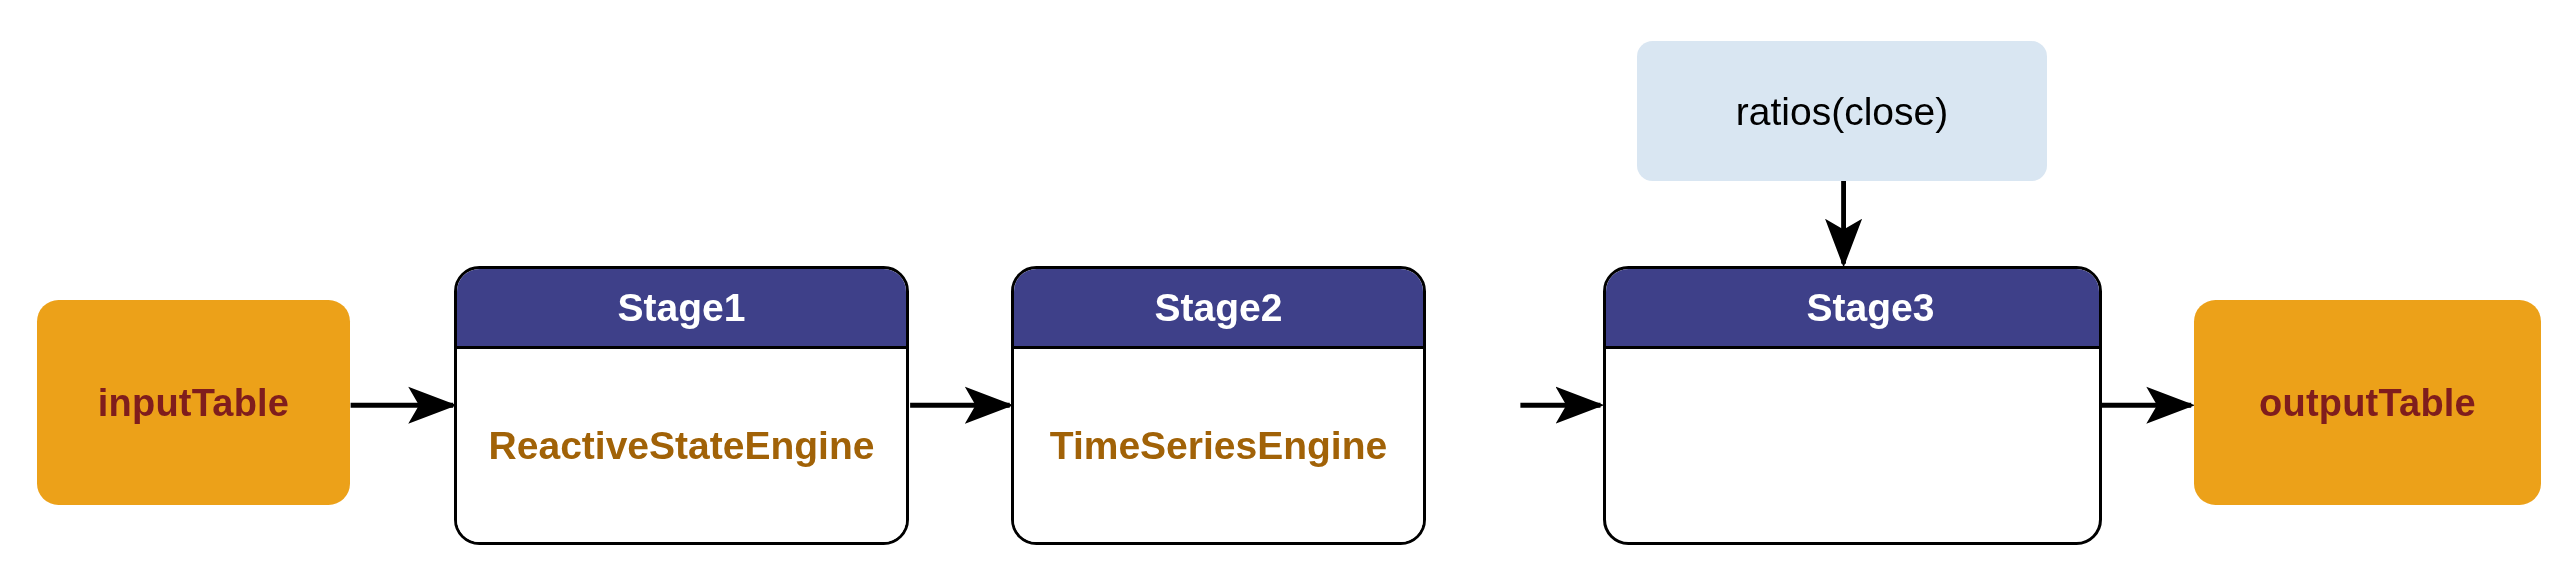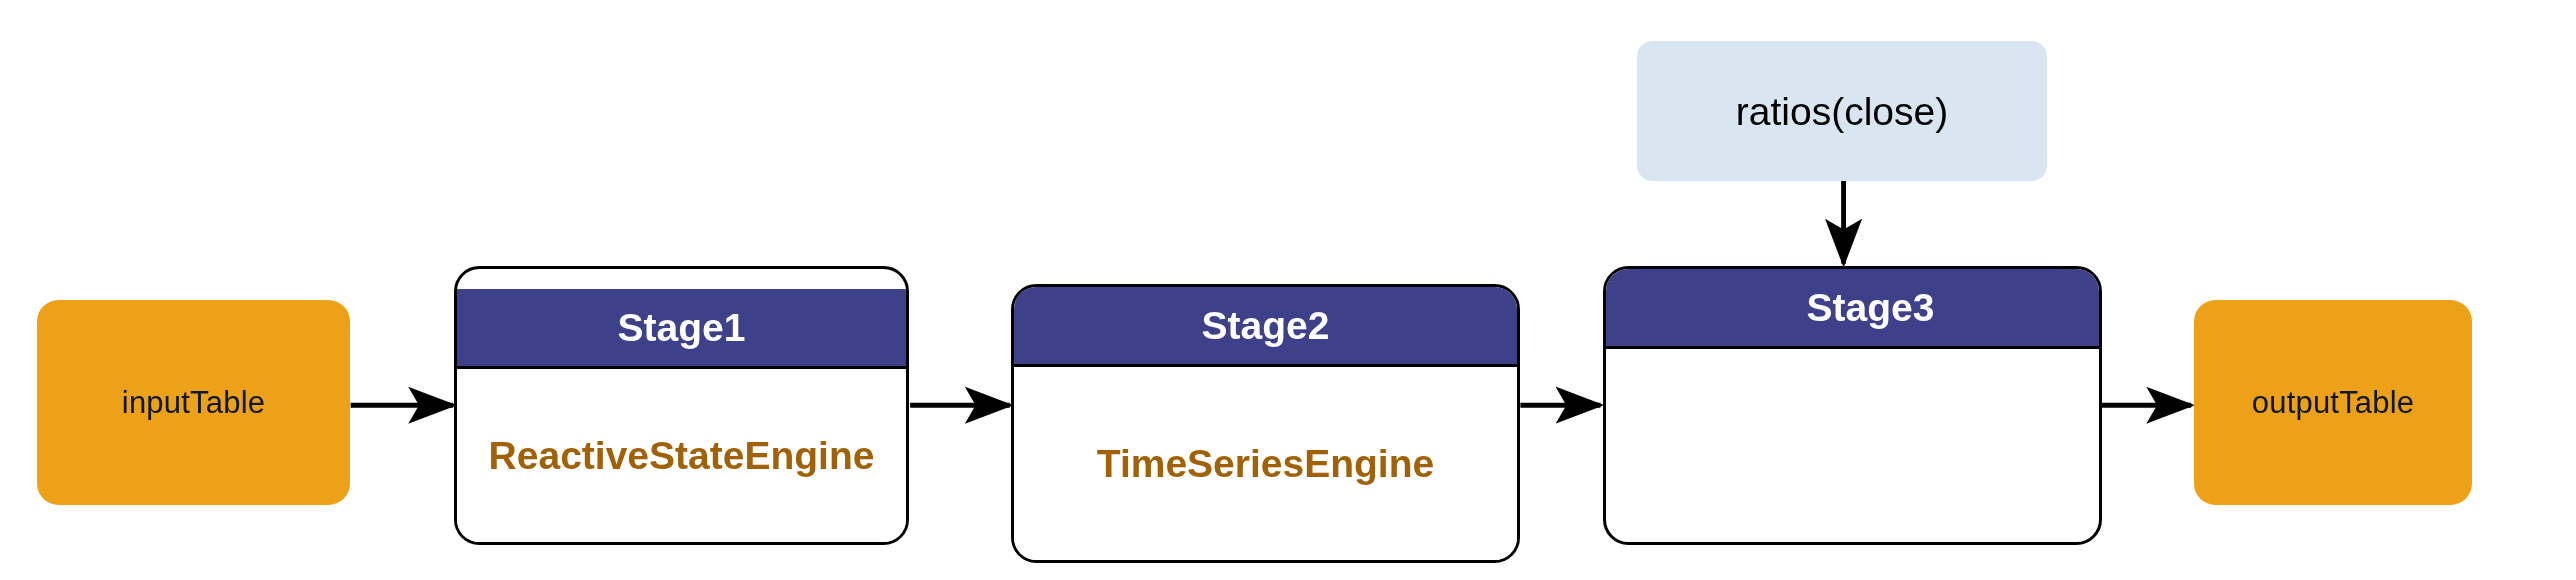--- a/index.html
+++ b/index.html
@@ -22,23 +22,23 @@
   .term-node {
     position: absolute;
     background: #eca119;
     border-radius: 21.5px;
     display: flex;
     align-items: center;
     justify-content: center;
     box-sizing: border-box;
   }
   .term-node .term-label {
-    font-size: 31px;
-    color: #0f172a;
-    font-weight: 400;
+    font-size: 38px;
+    color: #7f1d1d;
+    font-weight: 700;
     line-height: 1;
     letter-spacing: 0.2px;
     white-space: nowrap;
   }
 
   
   .stage-node {
     position: absolute;
     box-sizing: border-box;
     border: 3.9px solid #000000;
@@ -138,45 +138,45 @@
     <g>
       <line x1="1887" y1="166" x2="1887" y2="270" stroke="#000000" stroke-width="5" marker-end="url(#arrowhead)"></line>
     </g>
   </svg>
 
   <div class="term-node" style="left:37px; top:300px; width:313px; height:205px;">
     <span class="term-label">inputTable</span>
   </div>
 
   <div class="stage-node" style="left:454px; top:266px; width:455px; height:279px;">
-    <div class="stage-header" style="height:80px;margin-top:20px;">
+    <div class="stage-header" style="height:80px;">
       <span class="stage-title">Stage1</span>
     </div>
     <div class="stage-body">
       <span class="stage-engine">ReactiveStateEngine</span>
     </div>
   </div>
 
-  <div class="stage-node" style="left:1011px; top:266px; width:509px; height:279px;margin-top:18px;">
+  <div class="stage-node" style="left:1011px; top:266px; width:415px; height:279px;">
     <div class="stage-header" style="height:80px;">
       <span class="stage-title">Stage2</span>
     </div>
     <div class="stage-body">
       <span class="stage-engine">TimeSeriesEngine</span>
     </div>
   </div>
 
   <div class="stage-node" style="left:1603px; top:266px; width:499px; height:279px;">
     <div class="stage-header" style="height:80px;padding-left:36px;">
       <span class="stage-title">Stage3</span>
     </div>
   </div>
 
   <div class="data-node" style="left:1637px; top:41px; width:410px; height:140px;">
     <span class="data-label">ratios(close)</span>
   </div>
 
-  <div class="term-node" style="left:2194px; top:300px; width:278px; height:205px;">
+  <div class="term-node" style="left:2194px; top:300px; width:347px; height:205px;">
     <span class="term-label">outputTable</span>
   </div>
 
 </div>
 
 
 </body></html>

